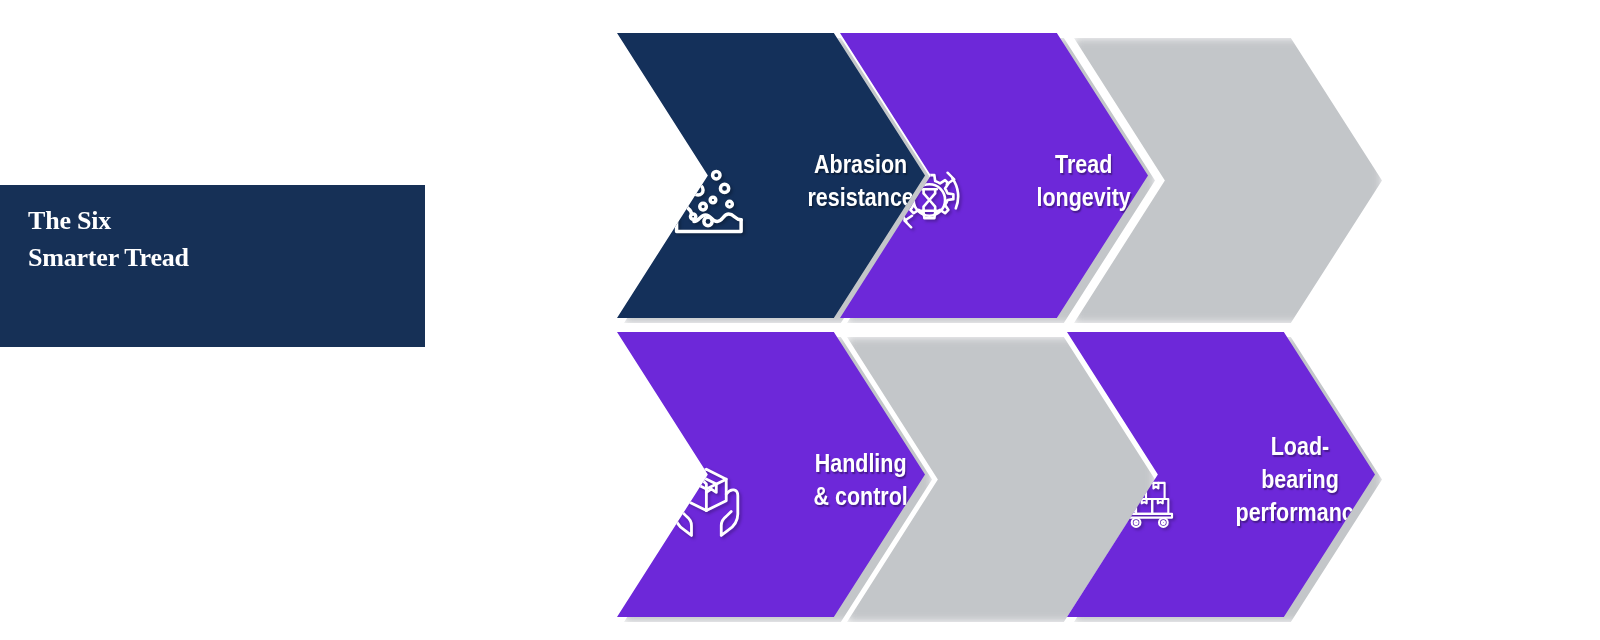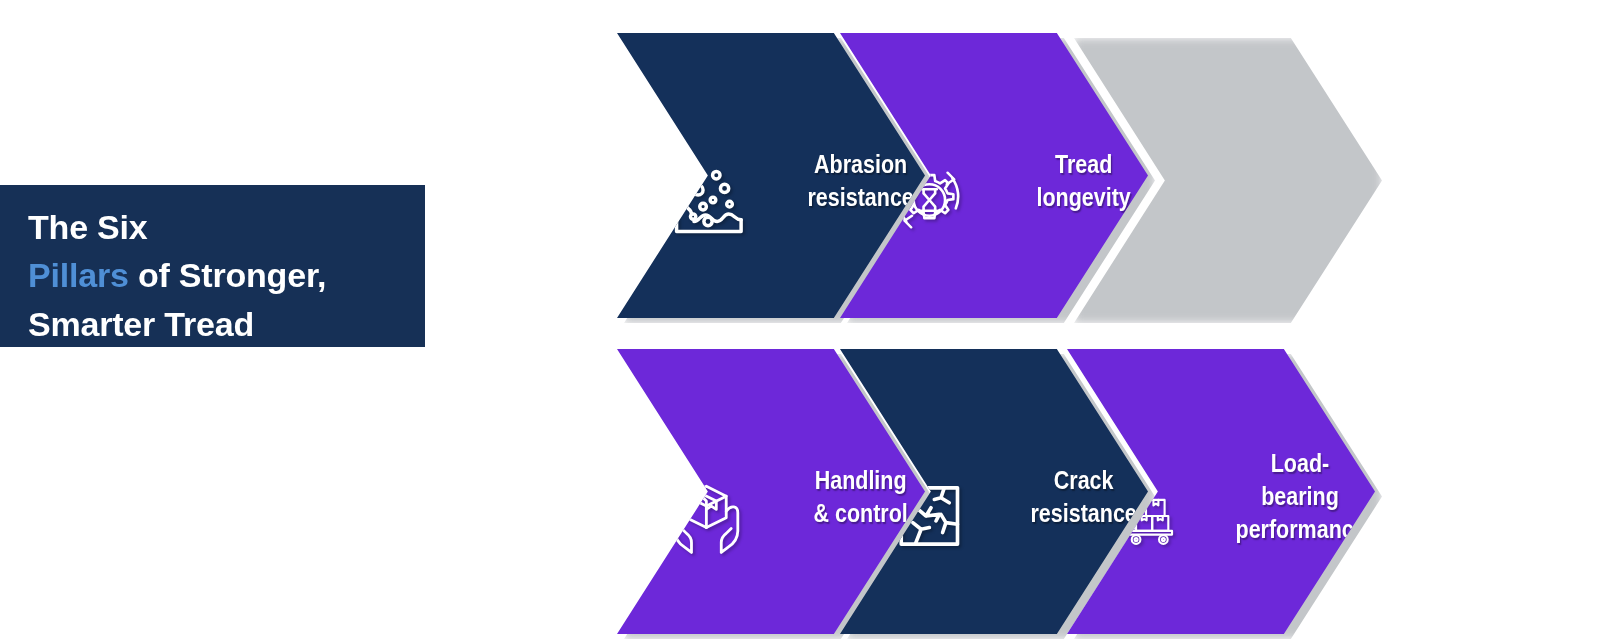--- a/index.html
+++ b/index.html
@@ -22,38 +22,39 @@
   .title-block {
     position:absolute;
     left:0px;
     top:185px;
     width:425px;
     height:162px;
     background:#163056;
     padding:18px 0 0 28px;
   }
   .title-line {
-    font-size:34px;
+    font-size:26px;
     font-weight:bold;
     line-height:1.42;
     color:#ffffff;
     letter-spacing:-0.2px;
     white-space:nowrap;
+    font-family:Liberation Serif, serif;
   }
   .accent { color:#4f8fd6; }
 
   
   .row {
     position:absolute;
     left:617px;
     width:760px;
     height:285px;
   }
   .row-top    { top:33px; }
-  .row-bottom { top:349px; }
+  .row-bottom { top:332px; }
 
   .chevron {
     position:absolute;
     top:0;
     width:308px;
     height:285px;
     -webkit-clip-path: polygon(0% 0%, 70.4% 0%, 100% 50%, 70.4% 100%, 0% 100%, 29.5% 50%);
     clip-path: polygon(0% 0%, 70.4% 0%, 100% 50%, 70.4% 100%, 0% 100%, 29.5% 50%);
     display:flex;
     flex-direction:row;
@@ -106,21 +107,20 @@
     text-shadow: 1.5px 1.5px 1.5px rgba(0,0,0,.35);
   }
 </style>
 </head>
 <body>
 
 <div id="stage">
 
   <div class="title-block">
     <div class="title-line">The Six</div>
-    <div class="title-line"><span class="accent">Pillars</span><span> of Stronger,</span></div>
     <div class="title-line">Smarter Tread</div>
   </div>
 
   <div class="row row-top">
 
     <div class="chev-shadow c-slot-0"></div>
     <div class="chevron c-slot-0 dark">
       <span class="chev-icon">
         <svg viewBox="0 0 100 100" fill="none" stroke="#fff" stroke-width="4.2" stroke-linecap="round" stroke-linejoin="round">
           <path d="M14 10 H30 M14 10 V88 H92 M92 88 V74"></path>
@@ -170,32 +170,20 @@
           <path d="M74 26 V52 L50 64"></path>
           <path d="M38 20 L62 32 L62 42 L56 38 L50 42 L50 32 Z"></path>
           <path d="M26 44 c-6 -8 -14 -6 -14 2 v22 c0 10 6 16 12 20 l8 6 v-12 c0-5 -2-8 -6-11 l-6-6"></path>
           <path d="M74 44 c6 -8 14 -6 14 2 v22 c0 10 -6 16 -12 20 l-8 6 v-12 c0-5 2-8 6-11 l6-6"></path>
         </svg>
       </span>
       <span class="chev-label">Handling &amp; control</span>
     </div>
 
     <div class="chev-shadow c-slot-1"></div>
-    <div class="chevron c-slot-1 dark">
-      <span class="chev-icon">
-        <svg viewBox="0 0 100 100" fill="none" stroke="#fff" stroke-width="4.4" stroke-linecap="round" stroke-linejoin="round">
-          <rect x="16" y="16" width="68" height="68"></rect>
-          <path d="M16 46 L34 40 L46 50 L62 48 M46 50 L52 40 M62 48 L58 56"></path>
-          <path d="M68 16 L64 28 L74 34 M64 28 L56 30"></path>
-          <path d="M33 84 L40 66 L30 58 M40 66 L50 64"></path>
-          <path d="M84 60 L70 58 L64 48 M70 58 L66 70"></path>
-        </svg>
-      </span>
-      <span class="chev-label">Crack resistance</span>
-    </div>
 
     <div class="chev-shadow c-slot-2"></div>
     <div class="chevron c-slot-2 light">
       <span class="chev-icon">
         <svg viewBox="0 0 100 100" fill="none" stroke="#fff" stroke-width="3.4" stroke-linecap="round" stroke-linejoin="round">
           <path d="M18 20 h6 c4 0 6 3 6 7 v43"></path>
           <path d="M24 20 c5 0 7 3 7 8 v42"></path>
           <rect x="50" y="24" width="30" height="26"></rect>
           <path d="M62 24 v9 l4-3 4 3 v-9"></path>
           <rect x="34" y="50" width="26" height="24"></rect>

